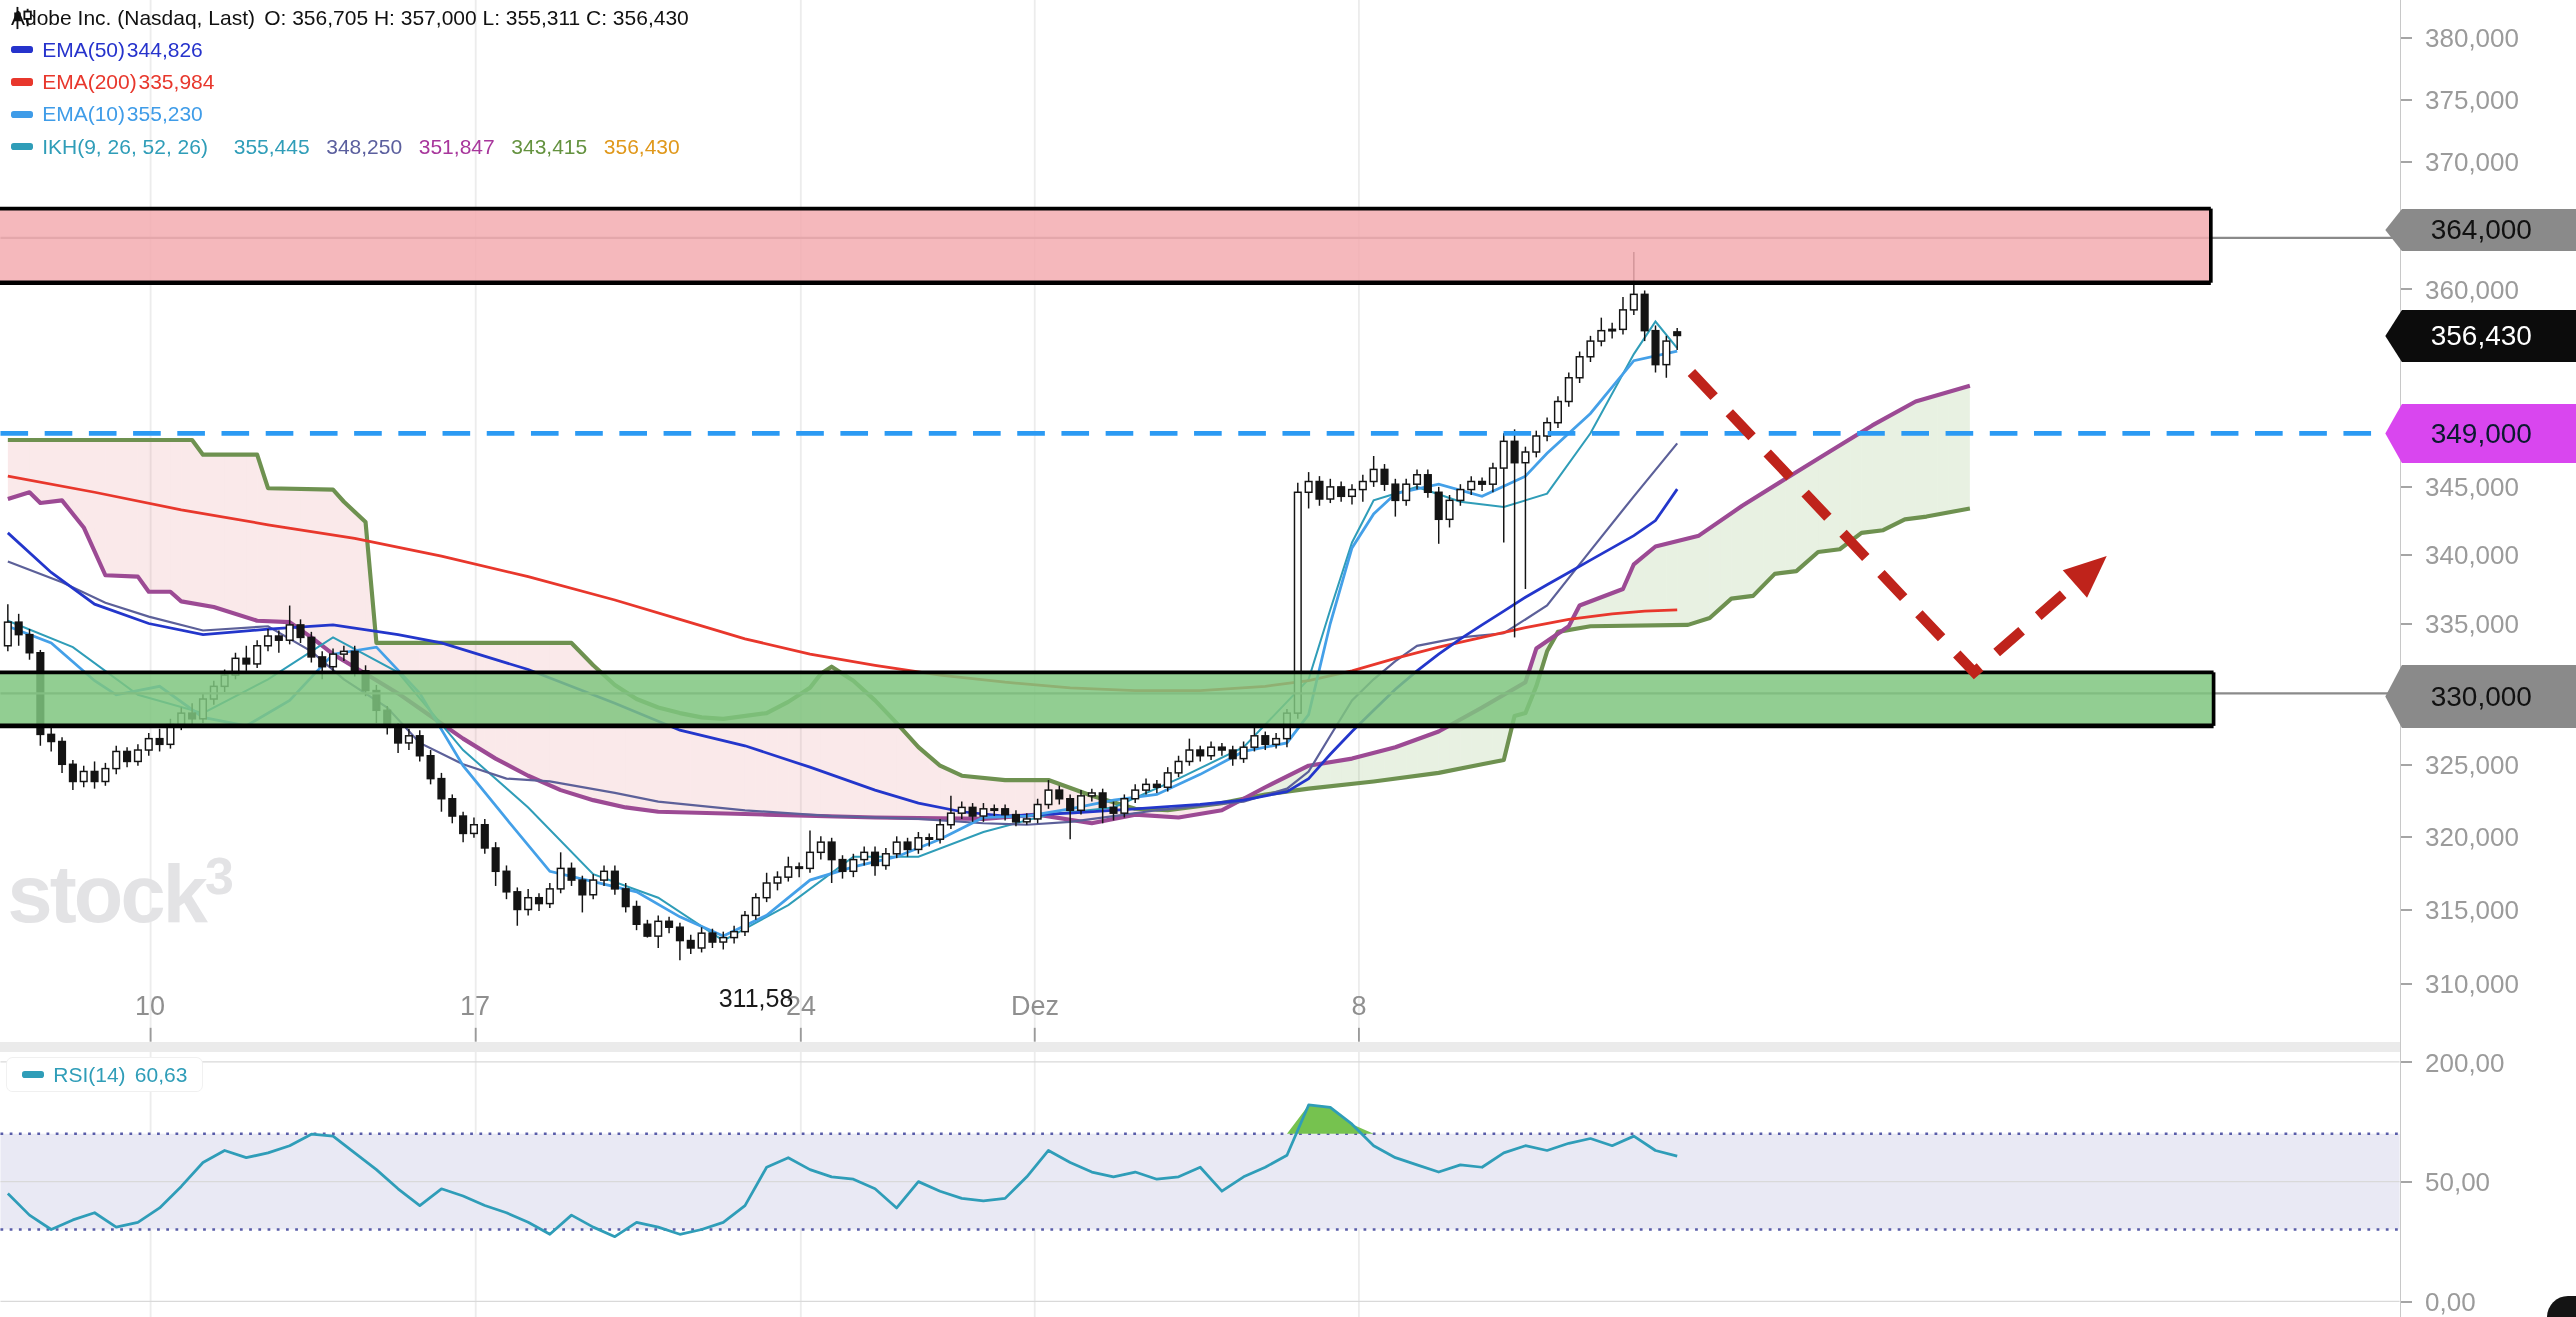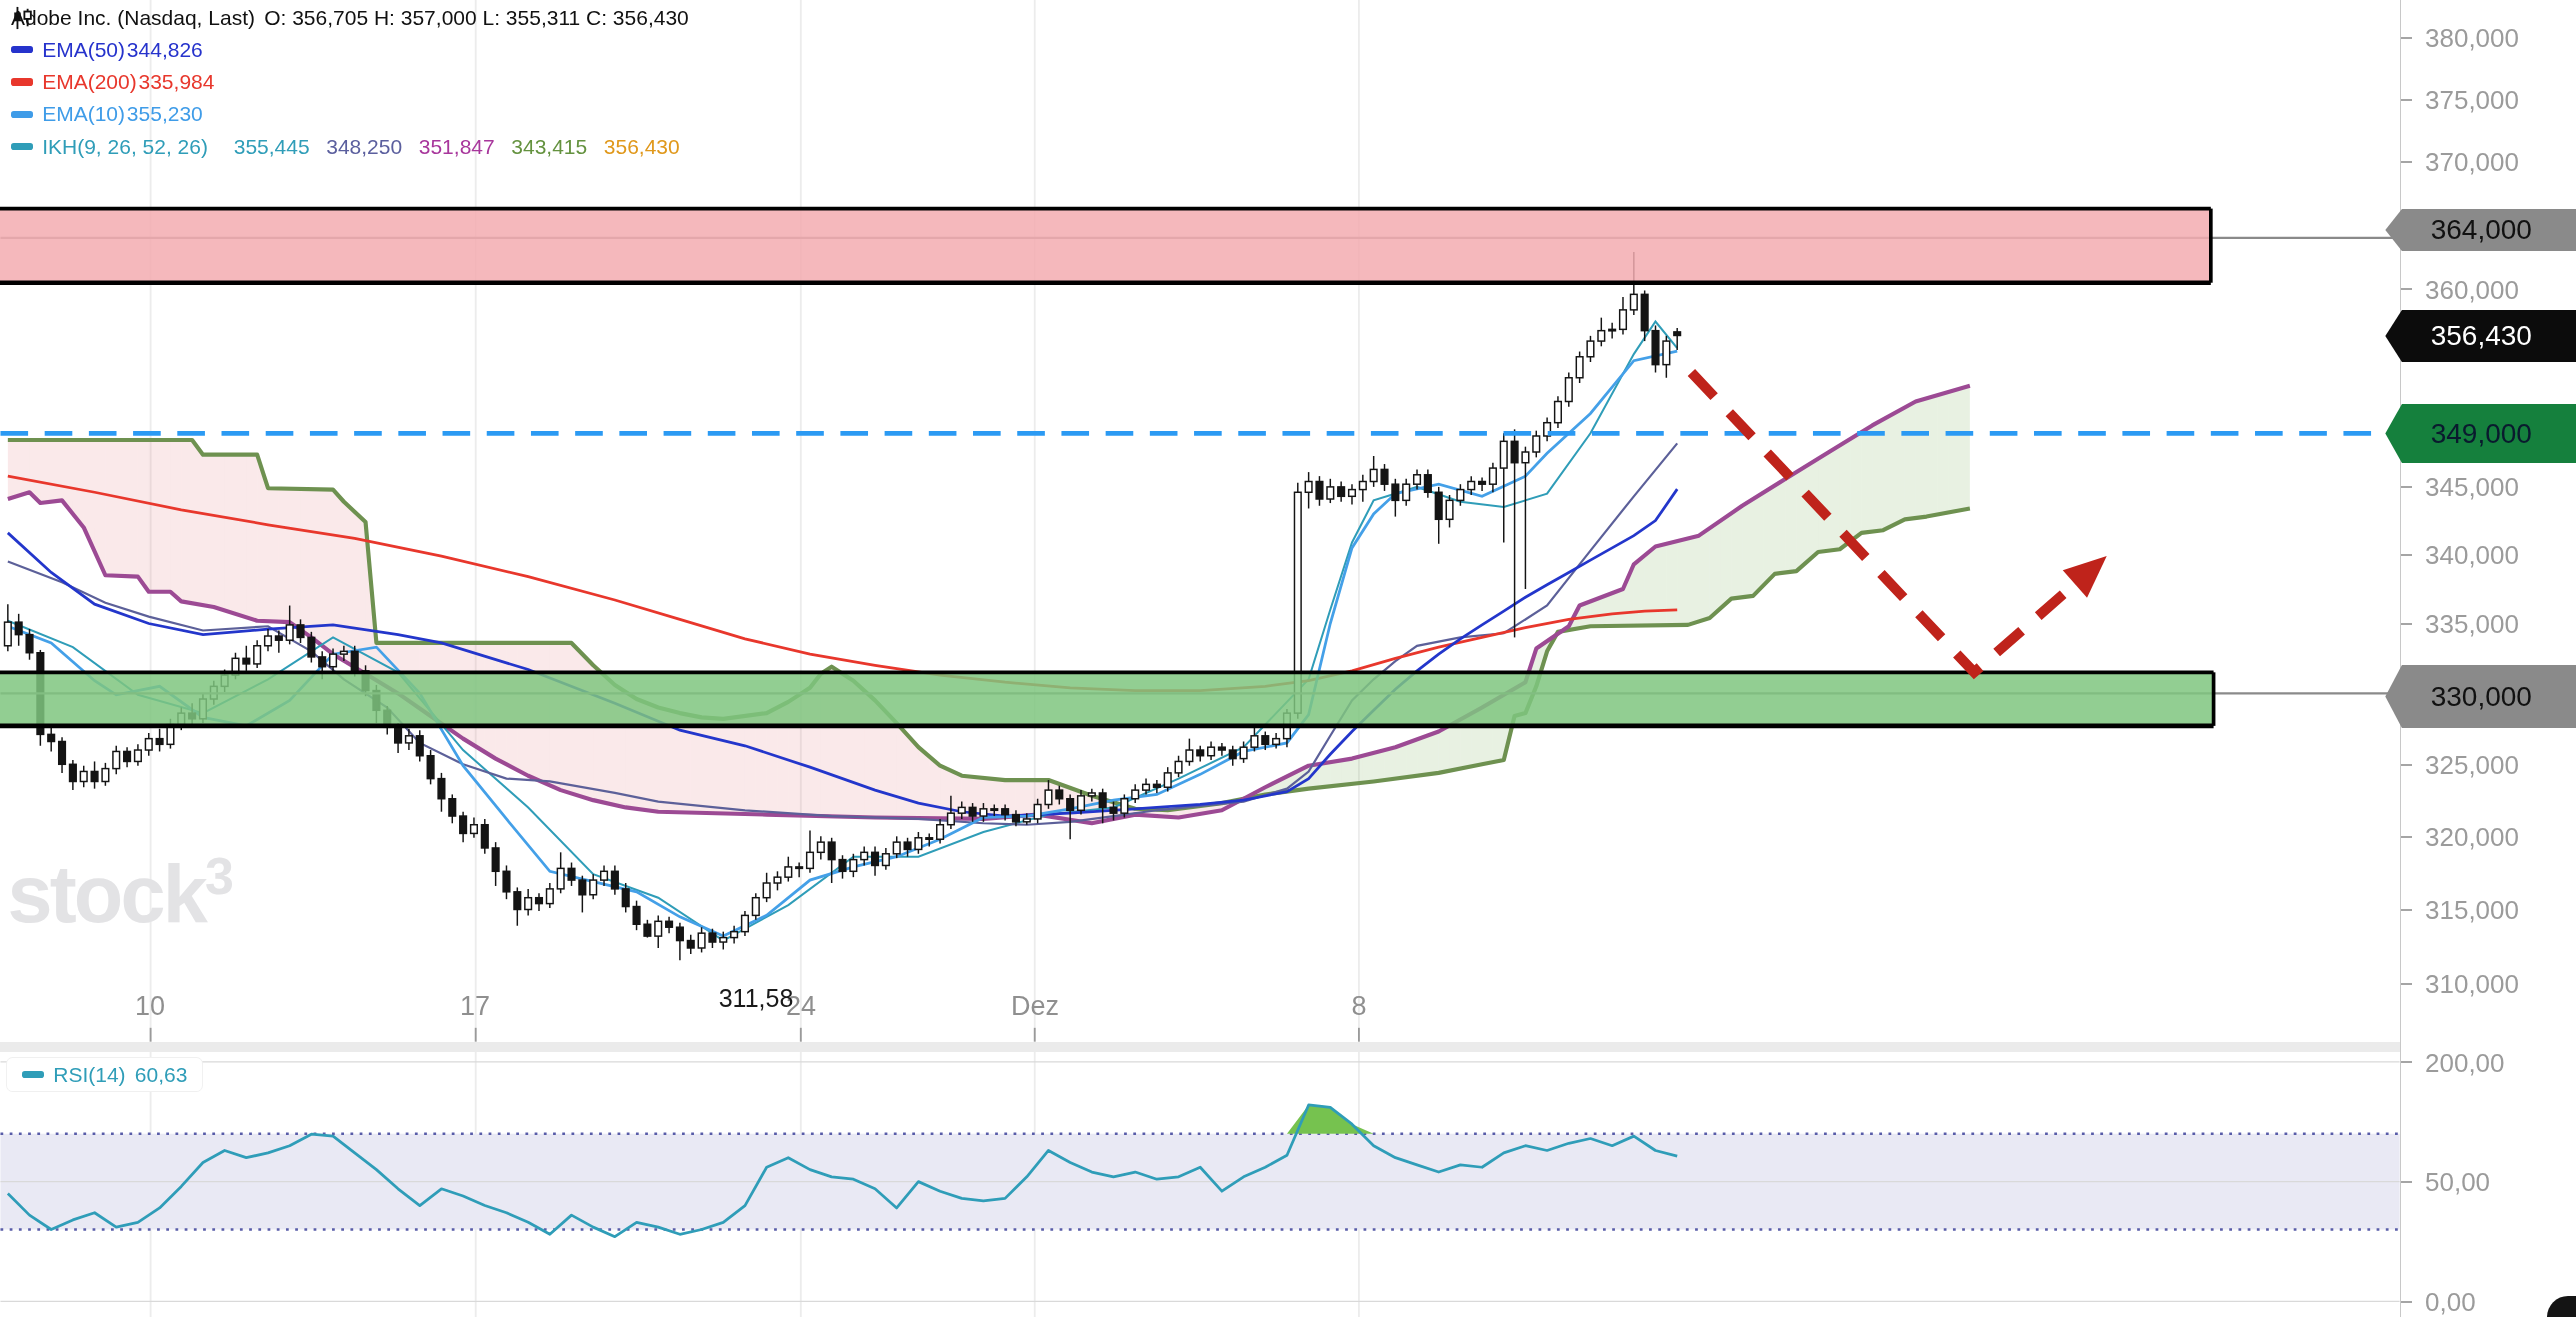--- a/index.html
+++ b/index.html
@@ -669,21 +669,21 @@
       <div class="pticklab" style="top: 969px;">310,000</div>
       <div class="ptick" style="top: 983px;"></div>
       <div class="pticklab" style="top: 1048px;">200,00</div>
       <div class="ptick" style="top: 1061px;"></div>
       <div class="pticklab" style="top: 1167px;">50,00</div>
       <div class="ptick" style="top: 1181px;"></div>
       <div class="pticklab" style="top: 1287px;">0,00</div>
       <div class="ptick" style="top: 1301px;"></div>
       <div class="badge" style="background: rgb(138, 138, 138); color: rgb(17, 17, 17); height: 42px; top: 209px;">364,000</div>
       <div class="badge" style="background: rgb(12, 12, 12); color: rgb(255, 255, 255); height: 52px; top: 310px;">356,430</div>
-      <div class="badge" style="background: #15803d; color: rgb(10, 26, 46); height: 59px; top: 404px;">349,000</div>
+      <div class="badge" style="background: #d946ef; color: rgb(10, 26, 46); height: 59px; top: 404px;">349,000</div>
       <div class="badge" style="background: rgb(138, 138, 138); color: rgb(17, 17, 17); height: 63px; top: 665px;">330,000</div>
     </div>
 
   <div id="rsi-legend">
     <span class="dash" id="drsi" style="background: rgb(47, 157, 184);"></span>
     <span id="rsi-label" style="color: rgb(47, 157, 184);">RSI(14)</span>
     <span id="rsi-value" style="color: rgb(47, 157, 184);">60,63</span>
   </div>
 
   <div id="corner-btn"></div>

